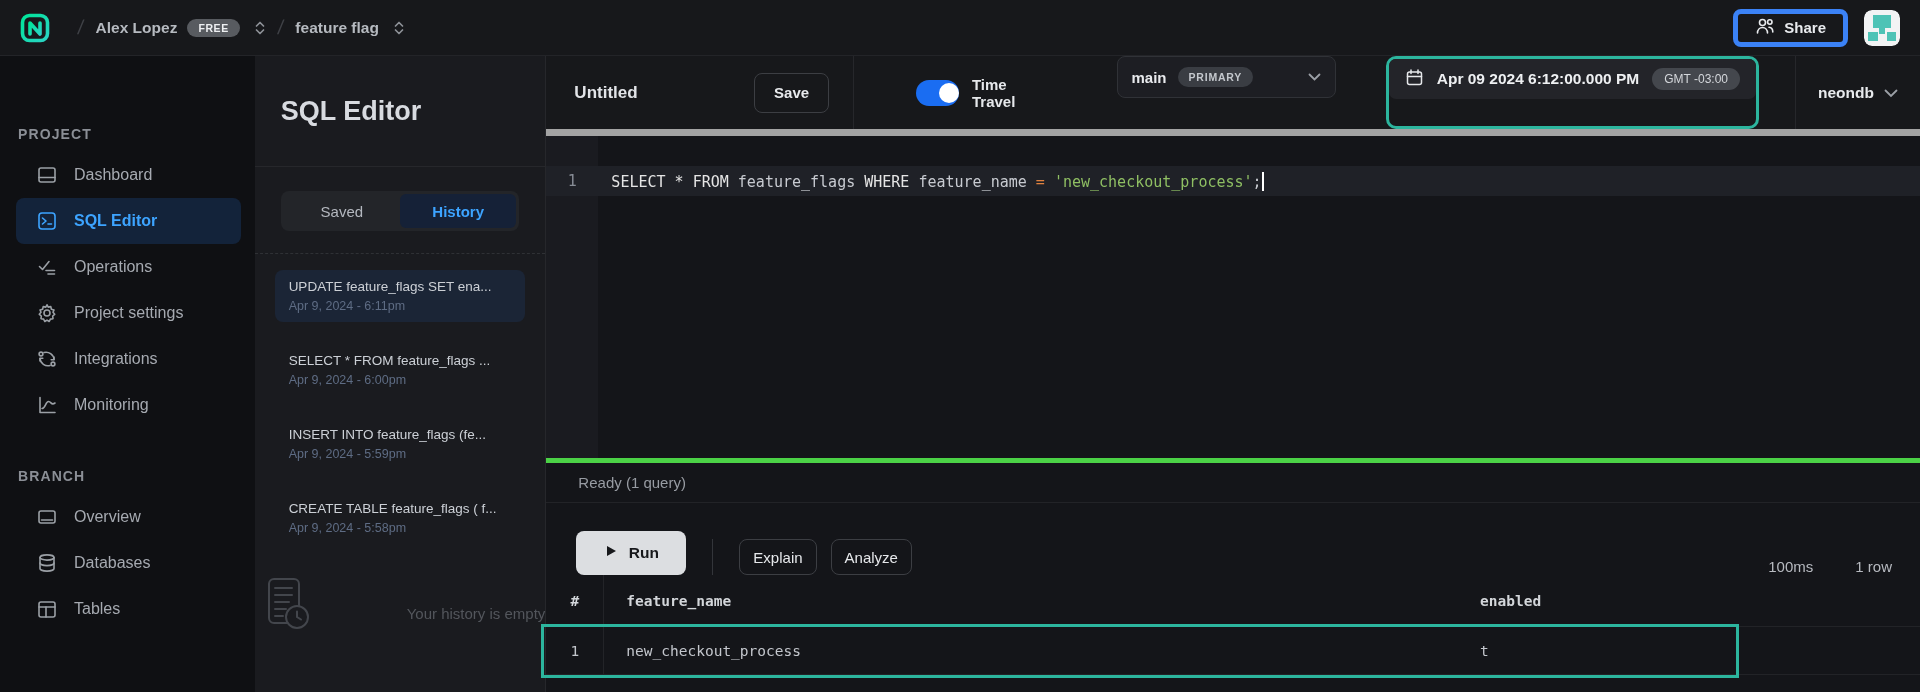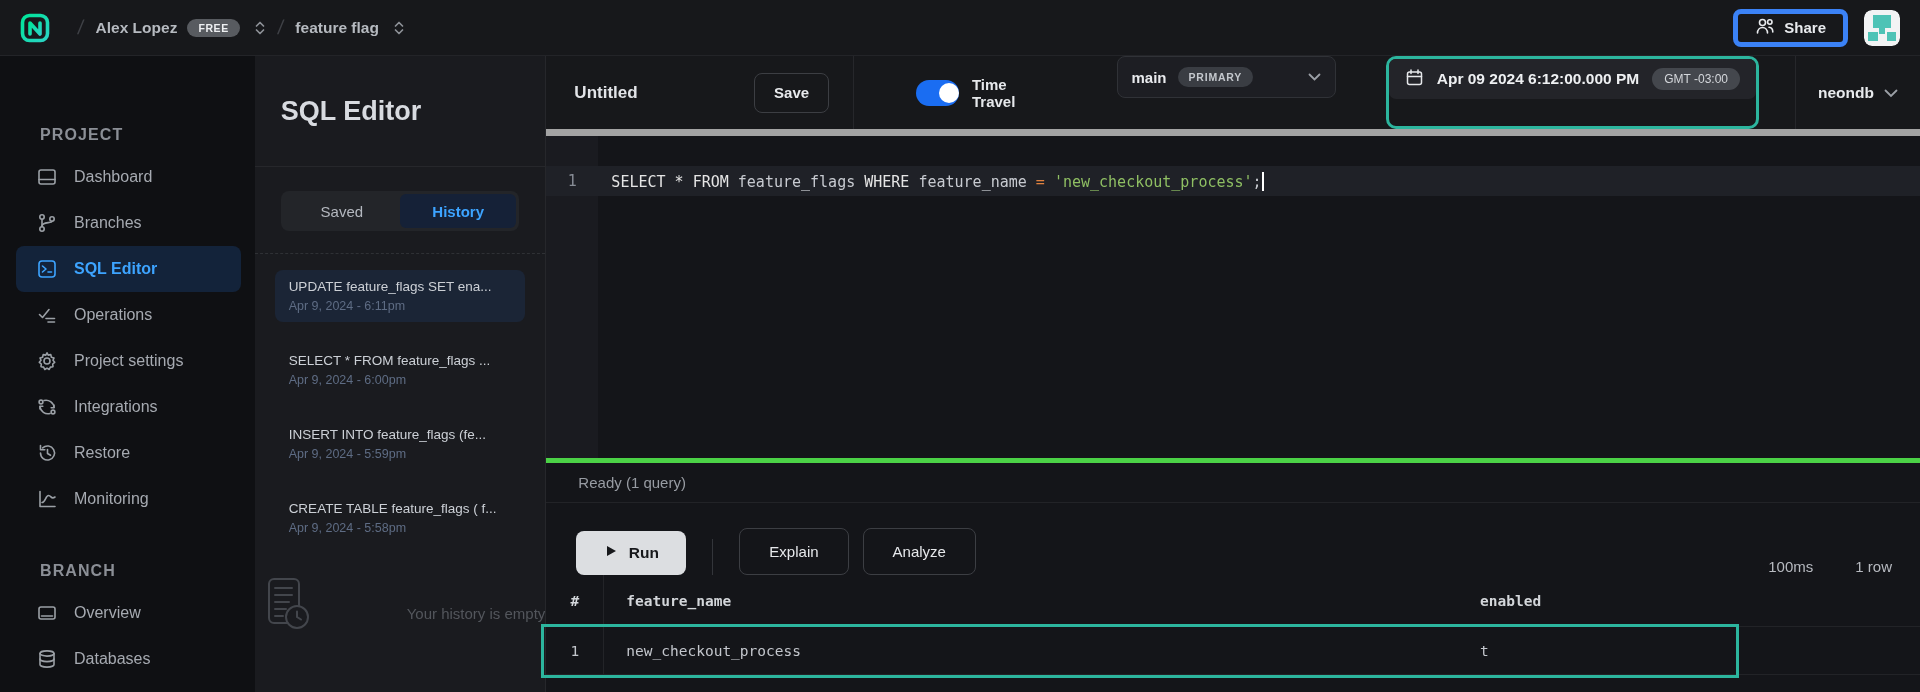--- a/index.html
+++ b/index.html
@@ -19,22 +19,22 @@
   .btn-share { height:38px; display:flex; align-items:center; gap:9px; padding:0 17px;
     border:5px solid #3b82f6; border-radius:8px; background:transparent;
     color:#e9ebee; font-size:15px; font-weight:600; }
   .avatar { width:36px; height:36px; border-radius:8px; overflow:hidden; }
 
   
   .app { display:flex; height:636px; }
 
   
   .sidebar { width:282px; background:#0f1013; padding-top:70px; overflow:hidden; }
-  .sec-label { color:#8b8f96; font-size:16px; font-weight:700; letter-spacing:1.1px;
-    margin:0 0 10px 40px; }
+  .sec-label { color:#8b8f96; font-size:14px; font-weight:700; letter-spacing:1.1px;
+    margin:0 0 10px 18px; }
   .sec-label.branch { margin-top:40px; }
   .nav-item { display:flex; align-items:center; gap:16px; height:46px;
     margin:0 14px 0 16px; padding-left:20px; border-radius:8px;
     color:#a6aab1; font-size:16px; cursor:default; }
   .nav-item .nicon { width:22px; height:22px; display:flex; align-items:center; justify-content:center; }
   .nav-item.active { background:#13233a; color:#3da4ff; font-weight:600; }
   .nicon svg { stroke:#9ba0a6; fill:none; stroke-width:1.6; stroke-linecap:round; stroke-linejoin:round; }
   .nav-item.active .nicon svg { stroke:#3da4ff; }
 
   
@@ -104,21 +104,21 @@
   
   .splitter { height:5px; background:#4bd246; }
   .results { height:229px; background:#141519; position:relative; }
   .status-row { height:40px; display:flex; align-items:center; padding-left:32px;
     border-bottom:1px solid #222327; color:#989ca3; font-size:15px; }
   .actions-row { height:72px; display:flex; align-items:flex-end; padding:0 28px 0 30px; }
   .btn-run { height:44px; width:110px; background:#dcdee1; color:#17181b; border:none;
     border-radius:8px; display:flex; align-items:center; justify-content:center; gap:11px;
     font-size:15.5px; font-weight:700; font-family:"Liberation Sans", sans-serif; }
   .vsep { width:1px; height:36px; background:#33353a; margin:0 26px; }
-  .btn-ghost { height:47px; padding:0 29px; border:1px solid #3c3e43; border-radius:8px;
+  .btn-ghost { height:36px; padding:0 13px; border:1px solid #3c3e43; border-radius:8px;
     background:transparent; color:#e6e8eb; font-size:15px; margin-right:14px;
     font-family:"Liberation Sans", sans-serif; }
   .metrics { margin-left:auto; display:flex; gap:42px; color:#b7bac0; font-size:15px; }
   .tbl-header { height:52px; display:flex; align-items:stretch; border-bottom:1px solid #222327;
     font:700 14.5px "DejaVu Sans Mono", monospace; color:#d3d6da; }
   .tbl-row { height:48px; display:flex; align-items:stretch; border-bottom:1px solid #222327;
     font:14.5px "DejaVu Sans Mono", monospace; color:#c3c6cc; }
   .c-num { width:58px; display:flex; align-items:center; justify-content:center;
     border-right:1px solid #232428; }
   .c-name { flex:1; display:flex; align-items:center; padding-left:22px; }
@@ -195,32 +195,20 @@
     <div class="nav-item">
       <span class="nicon">
         <svg width="22" height="22" viewBox="0 0 22 22">
             <rect x="3" y="4" width="16" height="14" rx="2"></rect>
             <line x1="3" y1="13.5" x2="19" y2="13.5"></line>
           </svg>
       </span>
       <span>Dashboard</span>
     </div>
 
-    <div class="nav-item">
-      <span class="nicon">
-        <svg width="22" height="22" viewBox="0 0 22 22">
-            <circle cx="6" cy="5" r="2.2"></circle>
-            <circle cx="6" cy="17" r="2.2"></circle>
-            <circle cx="16" cy="7" r="2.2"></circle>
-            <path d="M6 7.2 v7.6"></path>
-            <path d="M6 14 c0-4.5 10-2.5 10-4.8"></path>
-          </svg>
-      </span>
-      <span>Branches</span>
-    </div>
 
     <div class="nav-item active">
       <span class="nicon">
         <svg width="22" height="22" viewBox="0 0 22 22">
             <rect x="3" y="3" width="16" height="16" rx="3"></rect>
             <path d="M6.5 8 l3.5 3 -3.5 3"></path>
             <line x1="12" y1="14" x2="15.5" y2="14"></line>
           </svg>
       </span>
       <span>SQL Editor</span>
@@ -254,30 +242,20 @@
             <circle cx="17" cy="16" r="1.9"></circle>
             <path d="M8 4.5 a8 8 0 0 1 10 7"></path>
             <path d="M18 9 l0 2.8 -2.8 0" fill="none"></path>
             <path d="M14 17.5 a8 8 0 0 1 -10-7"></path>
             <path d="M4 13 l0-2.8 2.8 0" fill="none"></path>
           </svg>
       </span>
       <span>Integrations</span>
     </div>
 
-    <div class="nav-item">
-      <span class="nicon">
-        <svg width="22" height="22" viewBox="0 0 22 22">
-            <path d="M4.5 11 a7 7 0 1 0 2.2-5.1"></path>
-            <path d="M4.5 3.5 v4.3 h4.3"></path>
-            <path d="M11.5 7.5 v4 l3 1.8"></path>
-          </svg>
-      </span>
-      <span>Restore</span>
-    </div>
 
     <div class="nav-item">
       <span class="nicon">
         <svg width="22" height="22" viewBox="0 0 22 22">
             <path d="M4 3.5 v15 h15"></path>
             <path d="M6 14.5 c3.5 0 3.5-7 6.5-7 s2.5 4.5 6.5 1.5"></path>
           </svg>
       </span>
       <span>Monitoring</span>
     </div>

